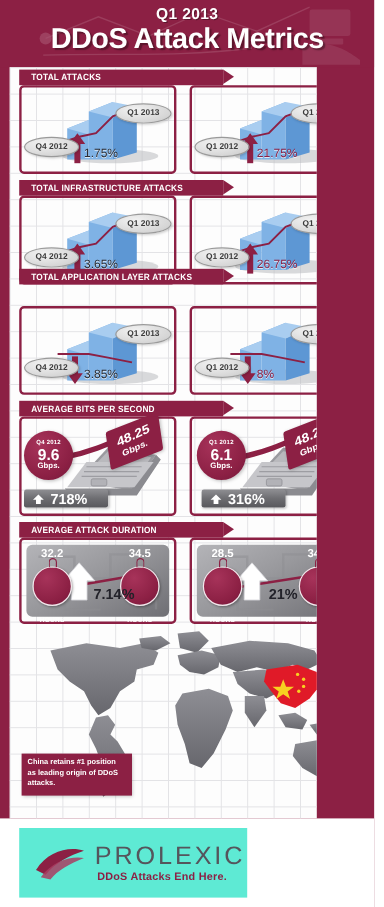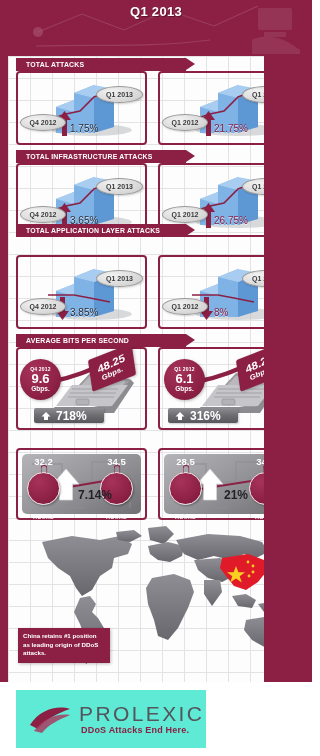--- a/index.html
+++ b/index.html
@@ -185,20 +185,21 @@
       </g>
       <circle cx="38" cy="32" r="5" fill="#e8cfd8" opacity=".6"></circle>
       <g fill="#d7b6c1" opacity=".45">
         <rect x="258" y="8" width="34" height="22" rx="2"></rect>
         <rect x="264" y="32" width="22" height="5" rx="1"></rect>
         <path d="M252 40 C272 30, 292 44, 300 50 L300 54 L252 54 Z"></path>
       </g>
     </svg>
     <div class="hdr-text">
       <div class="hdr-q">Q1 2013</div>
+      <div class="hdr-t">DDoS Attack Metrics</div>
     </div>
   </div>
 
   <div class="board">
     <div class="grid"></div>
 
     <div class="banner" style="left:8px; top:2px; width:170px;">
       <span>TOTAL ATTACKS</span>
     </div>
     <div class="panel" style="left:8px; top:15px; width:131px; height:74px;">
@@ -352,21 +353,21 @@
         </svg>
         <div class="screenbox" style="left:72px; top:2px; width:44px; height:33px;">
           <div class="s-v">48.25</div>
           <div class="s-u">Gbps.</div>
         </div>
         <div class="circle" style="left:2px; top:10px; width:41px; height:41px;">
           <div class="c-q">Q4 2012</div>
           <div class="c-v">9.6</div>
           <div class="c-u">Gbps.</div>
         </div>
-        <div class="pill" style="left:16px; top:59px; width:70px;">
+        <div class="pill" style="left:2px; top:59px; width:70px;">
           <svg width="10" height="10" viewBox="0 0 10 10">
             <polygon points="5,1 9.5,5.5 7,5.5 7,9 3,9 3,5.5 0.5,5.5" fill="#ffffff"></polygon>
           </svg>
           <span class="pv">718%</span>
         </div>
       </div>
     </div>
     <div class="panel" style="left:150px; top:291px; width:138px; height:83px;">
       <div class="chartwrap">
         <svg viewBox="0 0 134 79" style="position:absolute;inset:0;width:100%;height:100%;">
@@ -393,20 +394,23 @@
         </div>
         <div class="pill" style="left:8px; top:59px; width:70px;">
           <svg width="10" height="10" viewBox="0 0 10 10">
             <polygon points="5,1 9.5,5.5 7,5.5 7,9 3,9 3,5.5 0.5,5.5" fill="#ffffff"></polygon>
           </svg>
           <span class="pv">316%</span>
         </div>
       </div>
     </div>
 
+    <div class="banner" style="left:8px; top:379px; width:170px;">
+      <span>AVERAGE ATTACK DURATION</span>
+    </div>
     <div class="panel" style="left:8px; top:392px; width:131px; height:72px;">
       <div class="durbox" style="left:4px; top:4px; width:119px; height:60px;">
         <svg viewBox="0 0 119 60" style="width:100%;height:100%;">
           <g stroke="#8d8d92" stroke-width="2" fill="none" opacity=".5">
             <path d="M10 10 L40 10 L40 28 L70 28 L70 8 L104 8"></path>
             <path d="M6 44 L32 44 L32 54 L62 54"></path>
             <path d="M82 22 L82 40 L108 40 L108 54"></path>
             <path d="M14 22 L14 36 L26 36"></path>
           </g>
         </svg>

